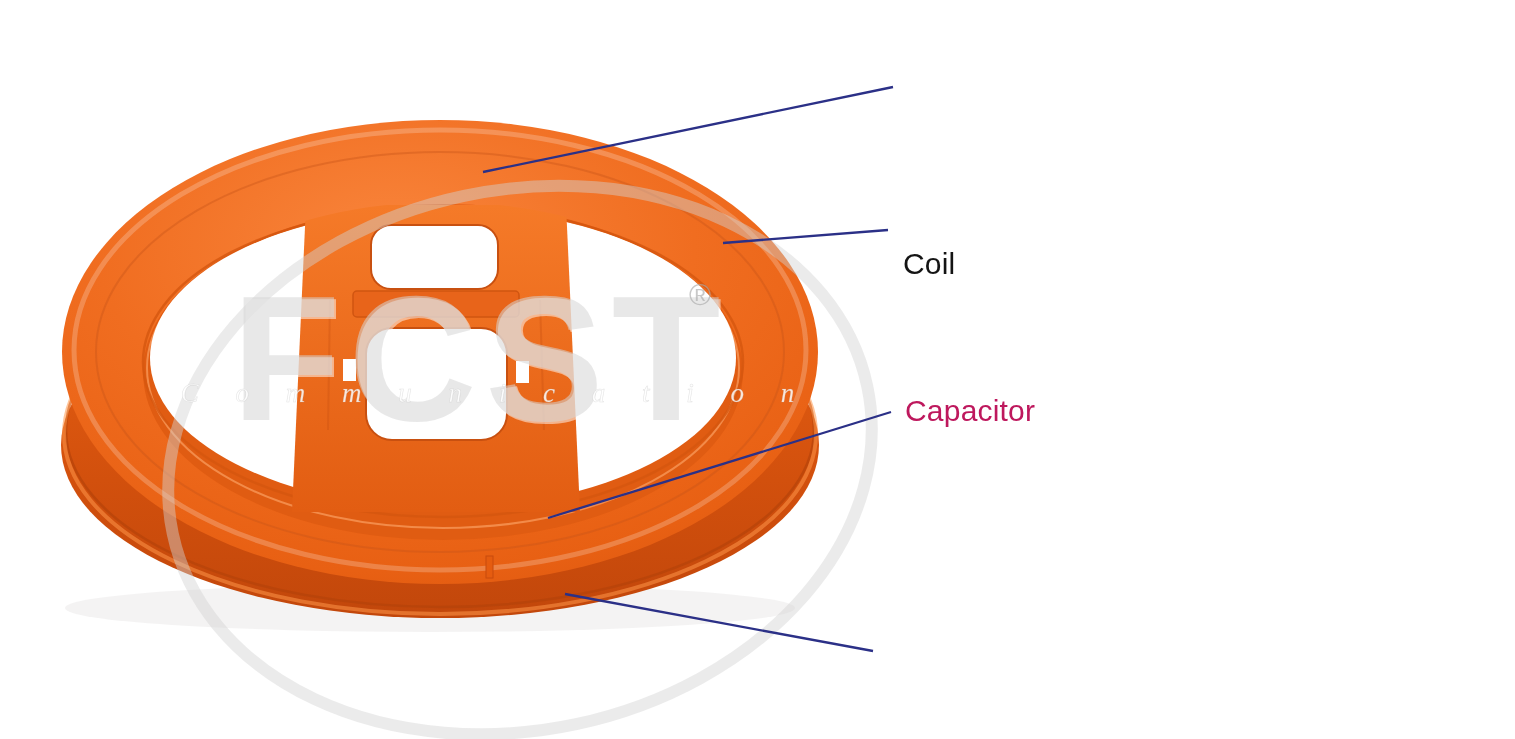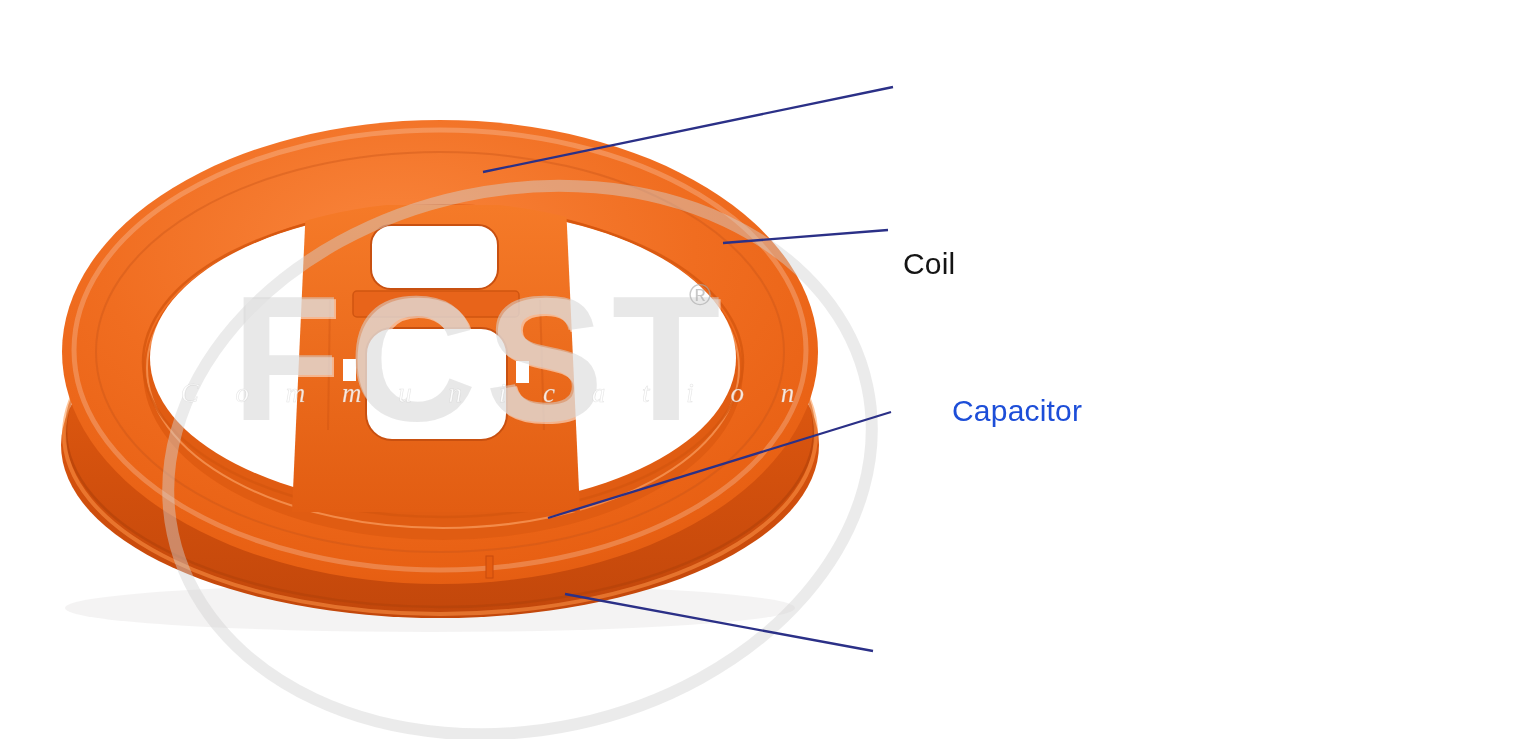--- a/index.html
+++ b/index.html
@@ -107,15 +107,15 @@
 
     <g>
       <line stroke-width="2.3" x1="483" y1="172" x2="893" y2="87" stroke="#2b3087"></line>
       <line stroke-width="2.3" x1="723" y1="243" x2="888" y2="230" stroke="#2b3087"></line>
       <line stroke-width="2.3" x1="548" y1="518" x2="891" y2="412" stroke="#2b3087"></line>
       <line stroke-width="2.3" x1="565" y1="594" x2="873" y2="651" stroke="#2b3087"></line>
     </g>
   </svg>
 
   <div class="part-label" style="left: 903px; top: 211px; color: rgb(20, 20, 20); margin-top: 36px;">Coil</div>
-  <div class="part-label" style="left: 952px; top: 394px; color: #1d4ed8;">Capacitor</div>
+  <div class="part-label" style="left: 905px; top: 394px; color: #be185d;">Capacitor</div>
 
 </div>
 
 </body></html>

